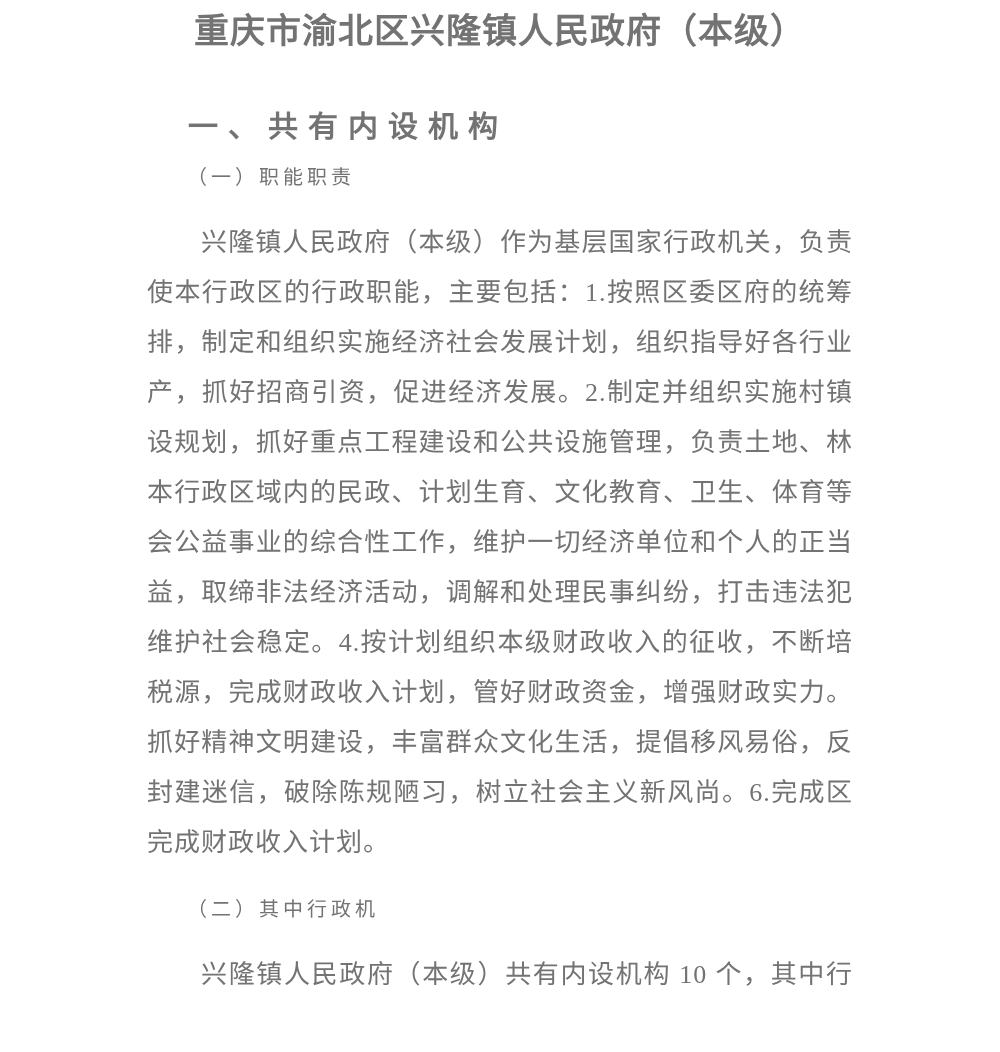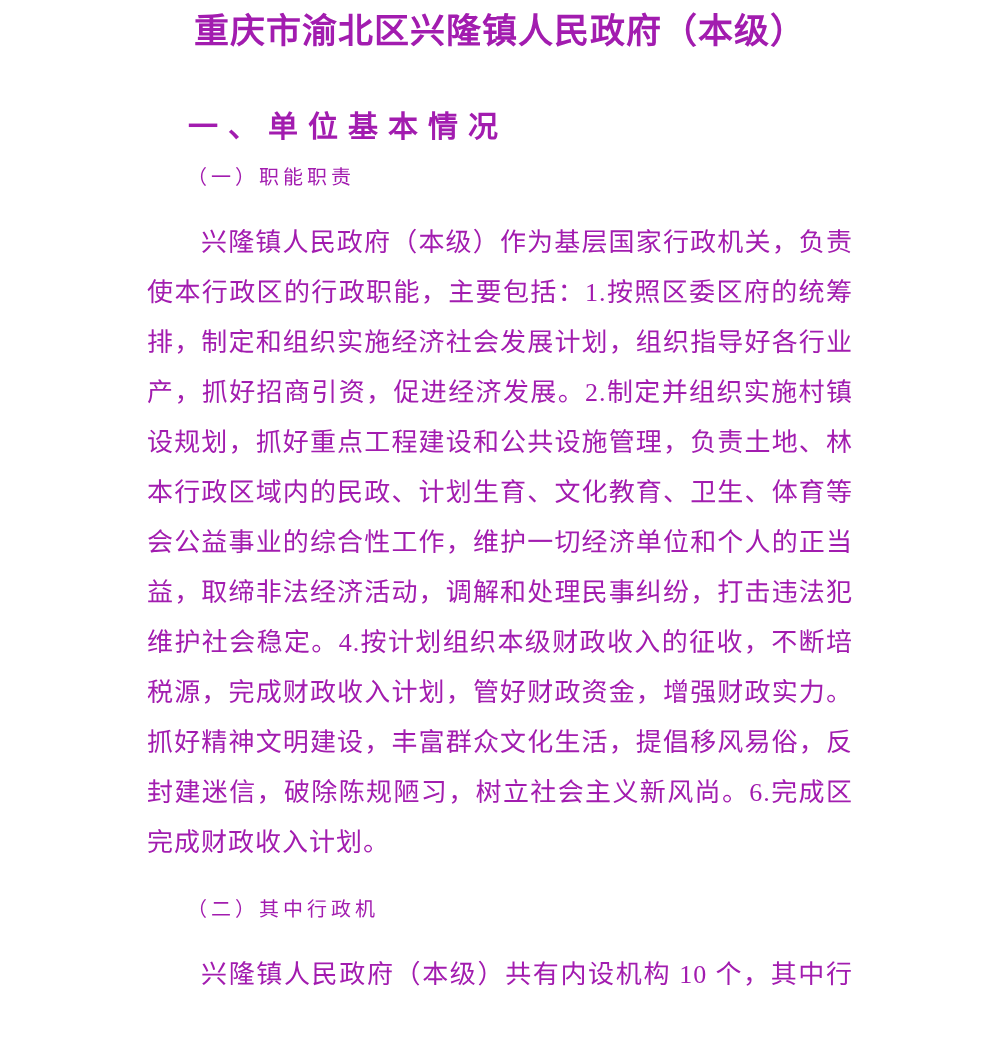--- a/index.html
+++ b/index.html
@@ -9,21 +9,21 @@
   }
   .page {
     position: relative;
     width: 1000px;
     height: 1052px;
     margin: 0 auto;
     background: #ffffff;
     box-sizing: border-box;
     padding: 6px 131px 0 131px;
     overflow: hidden;
-    color: #a21caf;
+    color: #737373;
     font-family: "Liberation Serif", "DejaVu Serif", serif;
   }
   
   .title-line {
     font-size: 35px;
     line-height: 51px;
     font-weight: 700;
     text-align: center;
     letter-spacing: 1px;
     white-space: nowrap;
@@ -71,21 +71,21 @@
 </style>
 </head>
 <body>
 
 <div class="page">
 
   <header>
     <div class="title-line">重庆市渝北区兴隆镇人民政府（本级）</div>
   </header>
 
-  <h2 class="section-heading">一、单位基本情况</h2>
+  <h2 class="section-heading">一、共有内设机构</h2>
 
   <h3 class="sub-heading">（一）职能职责</h3>
 
   <div class="para">
     <div class="bline indent">兴隆镇人民政府（本级）作为基层国家行政机关，负责行</div>
     <div class="bline">使本行政区的行政职能，主要包括：1.按照区委区府的统筹安</div>
     <div class="bline">排，制定和组织实施经济社会发展计划，组织指导好各行业生</div>
     <div class="bline">产，抓好招商引资，促进经济发展。2.制定并组织实施村镇建</div>
     <div class="bline">设规划，抓好重点工程建设和公共设施管理，负责土地、林木、</div>
     <div class="bline">本行政区域内的民政、计划生育、文化教育、卫生、体育等社</div>

